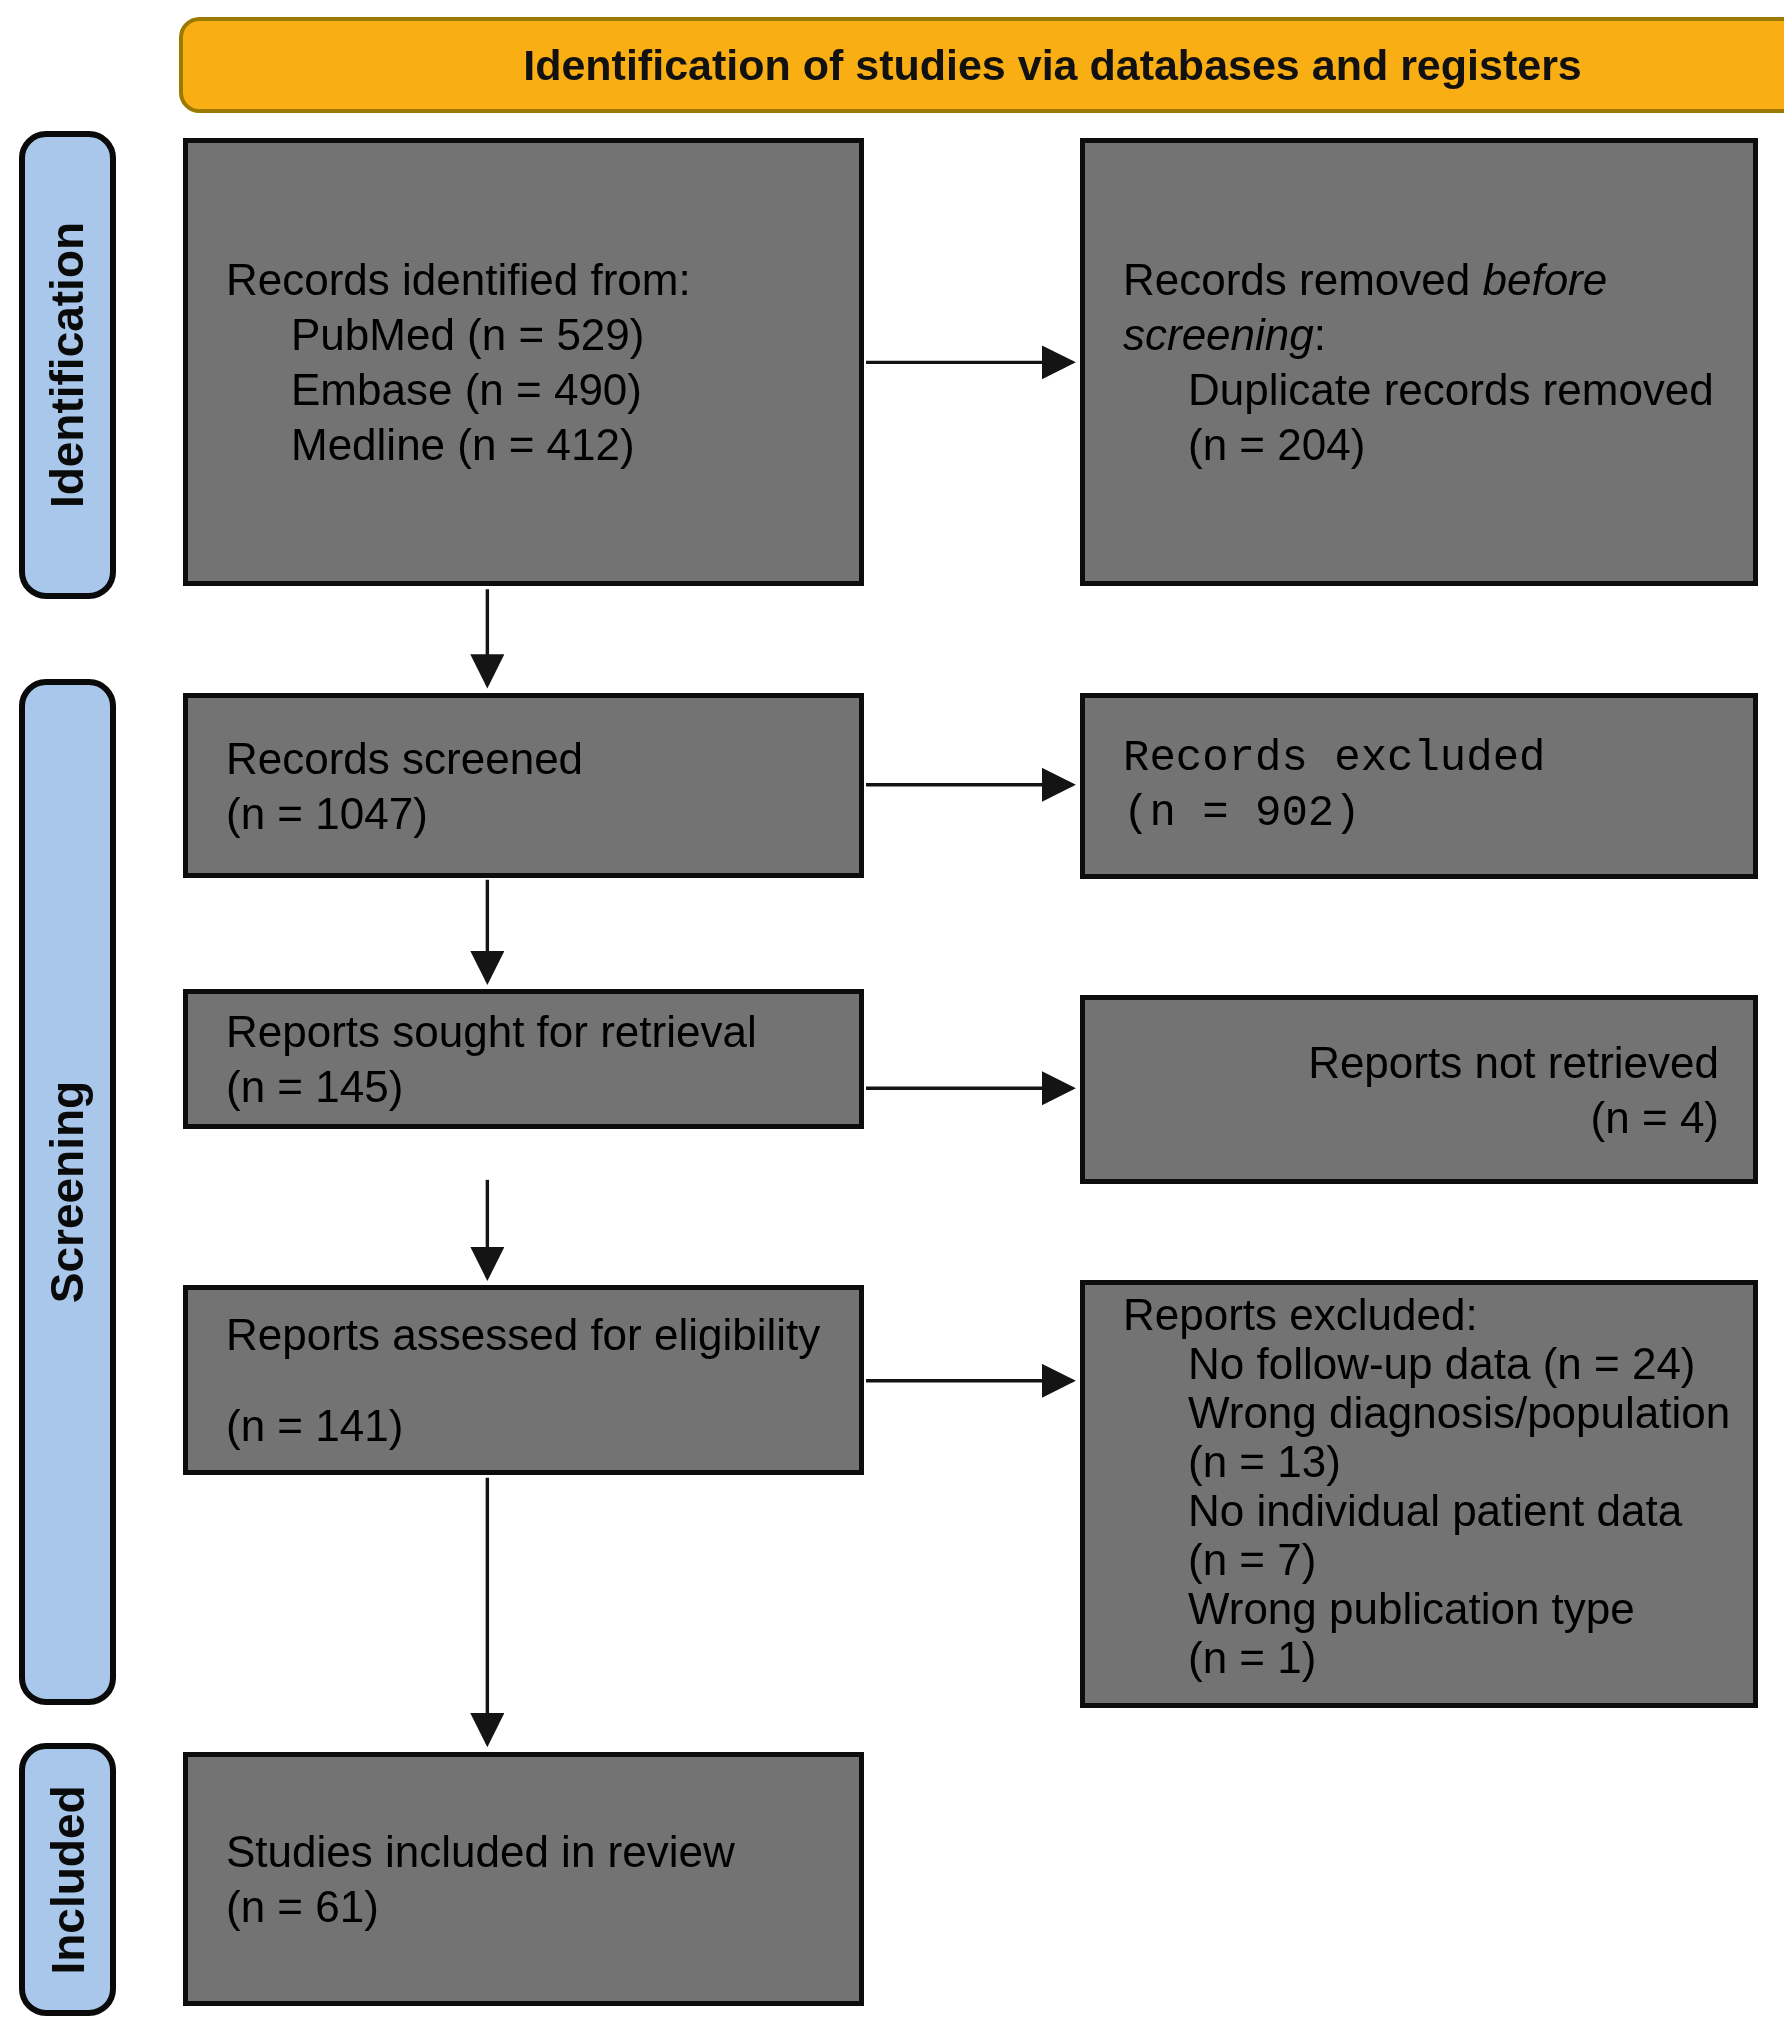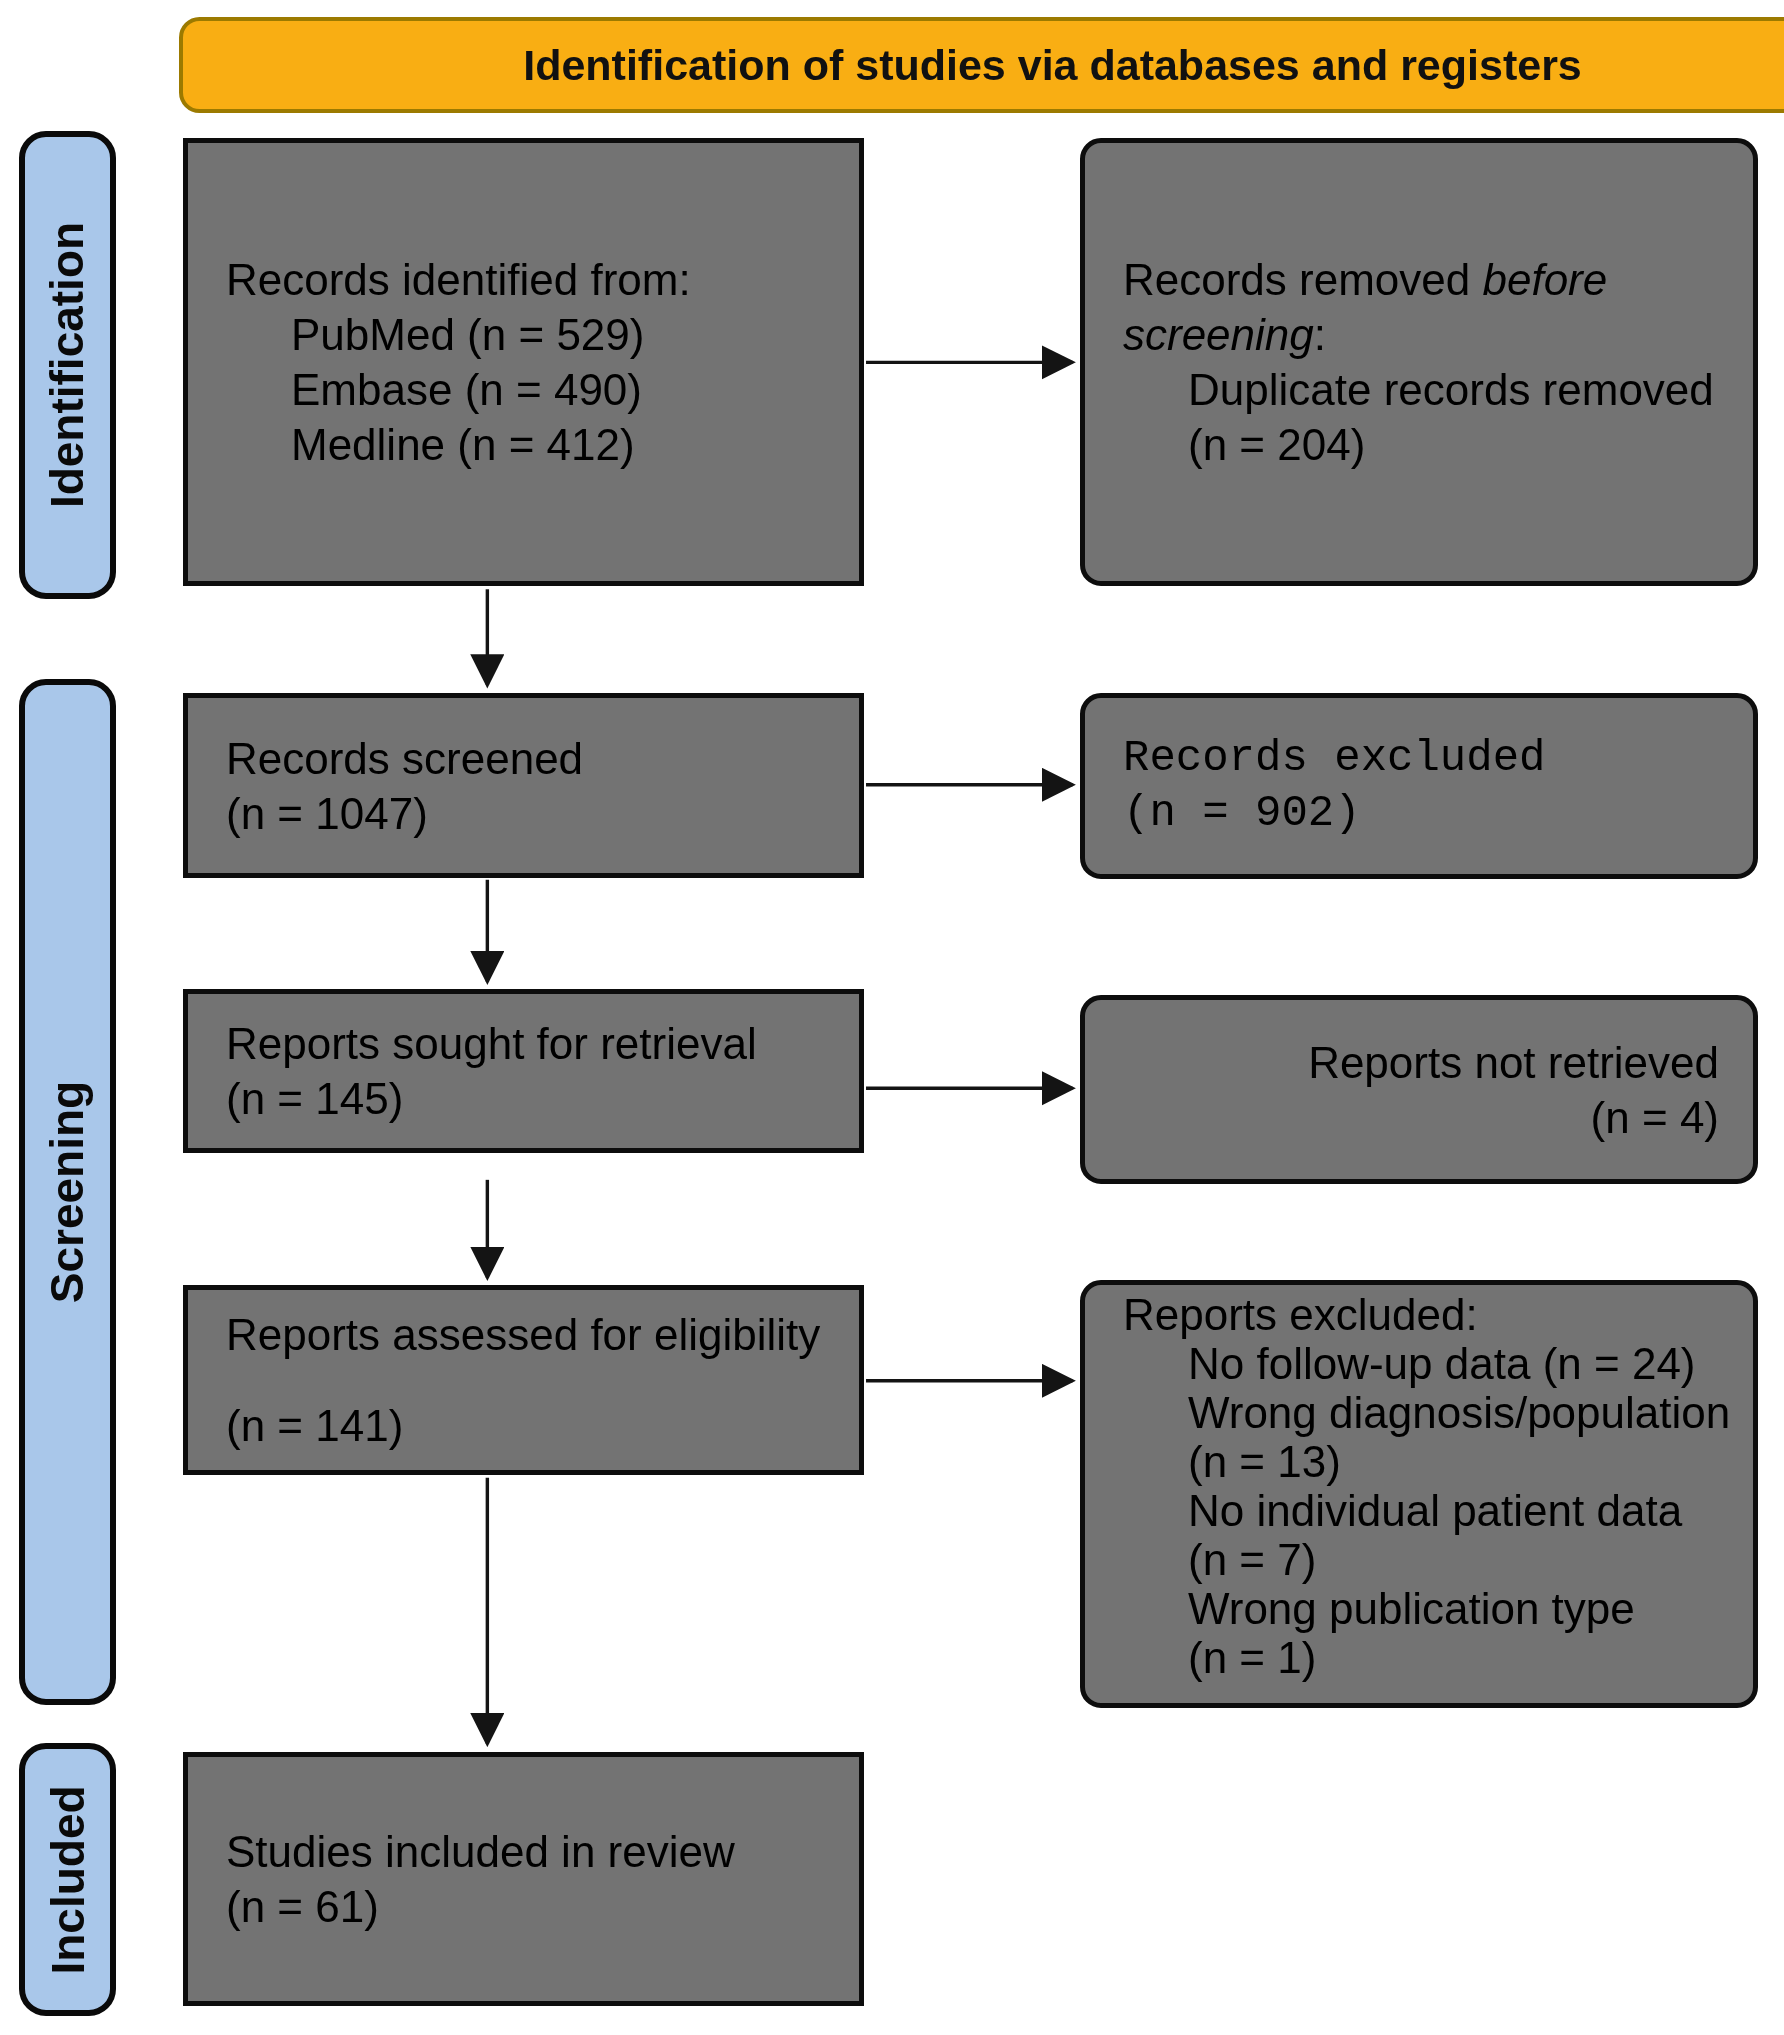--- a/index.html
+++ b/index.html
@@ -34,29 +34,29 @@
   #stage-screening{top:679px;height:1026px;}
   #stage-included{top:1743px;height:273px;}
   
   .box{
     position:absolute;background:#737373;border:5.5px solid #0d0d0d;
     box-sizing:border-box;
     display:flex;flex-direction:column;justify-content:center;
     padding:0 34px 0 38px;
   }
   .box.left-col{left:183px;width:681px;}
-  .box.right-col{left:1080px;width:678px;border-radius:21px;}
+  .box.right-col{left:1080px;width:678px;}
   .line{font-size:44px;line-height:55px;white-space:nowrap;}
   .line.indent{padding-left:65px;}
   .it{font-style:italic;}
   #box-records-identified{top:138px;height:448px;}
   #box-records-removed{top:138px;height:448px;}
   #box-records-screened{top:693px;height:185px;}
   #box-records-excluded{top:693px;height:186px;font-family:Liberation Mono, monospace;}
-  #box-reports-sought{top:989px;height:164px;}
+  #box-reports-sought{top:989px;height:140px;}
   #box-reports-not-retrieved{top:995px;height:189px;text-align:right;}
   #box-reports-assessed{top:1285px;height:190px;gap:36px;}
   #box-reports-excluded{top:1280px;height:428px;justify-content:flex-start;padding-top:5px;}
   #box-reports-excluded .line{line-height:49px;}
   #box-studies-included{top:1752px;height:254px;}
   
   #arrows{position:absolute;left:0;top:0;width:1784px;height:2035px;pointer-events:none;}
 </style>
 </head>
 <body>

